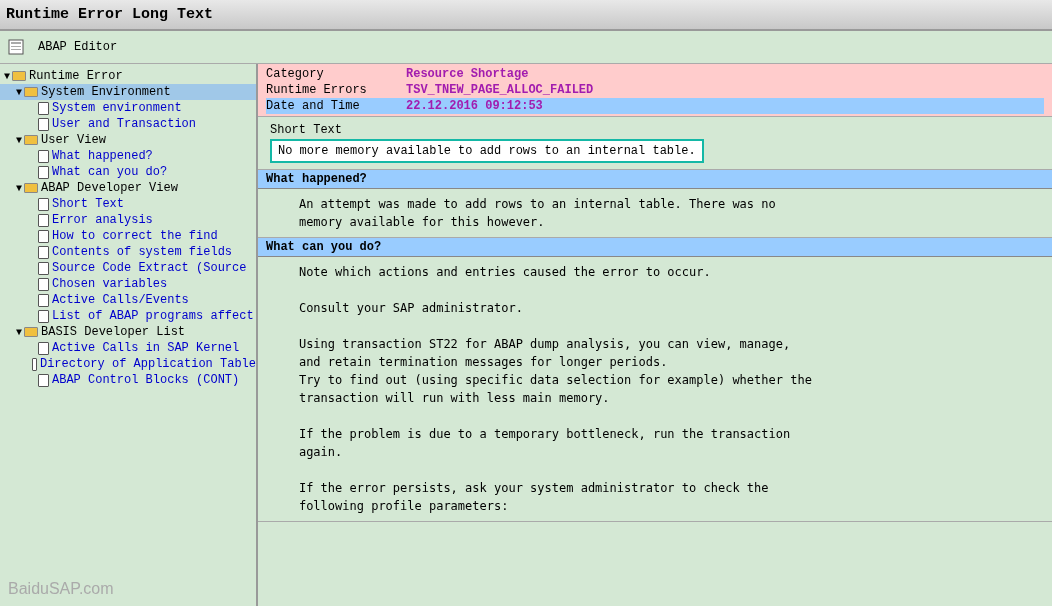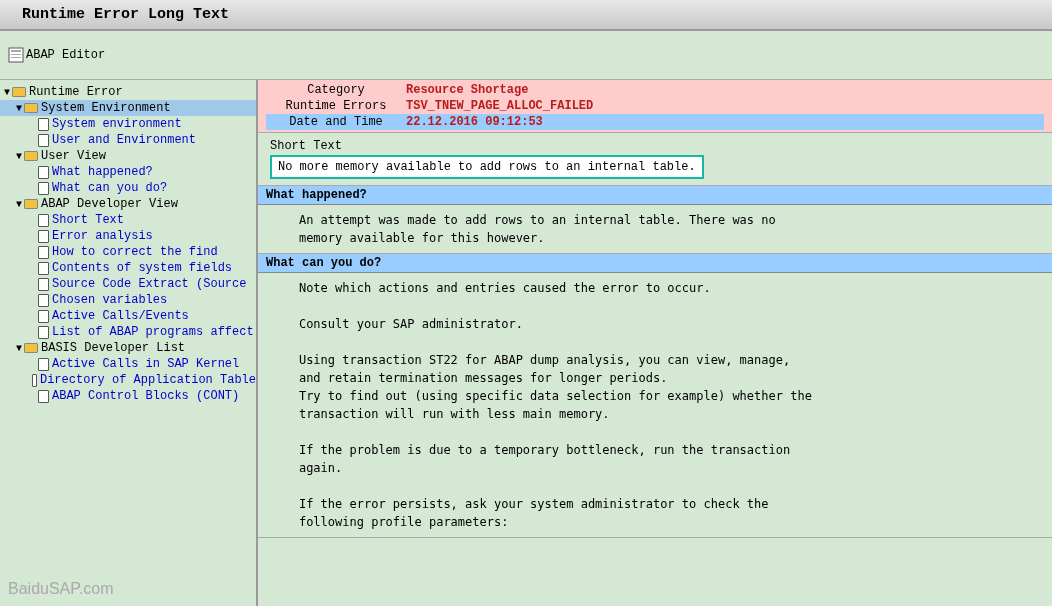--- a/index.html
+++ b/index.html
@@ -8,33 +8,33 @@
       font-size: 12px;
       background: #d4e8d4;
       width: 1052px;
       height: 606px;
       overflow: hidden;
     }
     
     .title-bar {
       background: linear-gradient(to bottom, #e8e8e8, #c8c8c8);
       border-bottom: 2px solid #999;
-      padding: 6px 22px;
+      padding: 6px 6px;
       font-size: 15px;
       font-weight: bold;
       color: #000;
     }
     
     .toolbar {
       background: #d4e8d4;
       border-bottom: 1px solid #aaa;
-      padding: 16px 8px;
+      padding: 8px 8px;
       display: flex;
       align-items: center;
-      gap: 2px;
+      gap: 14px;
     }
     .toolbar-icon {
       width: 16px;
       height: 16px;
       display: inline-flex;
       align-items: center;
       justify-content: center;
     }
     .toolbar-label {
       font-size: 12px;
@@ -104,33 +104,32 @@
       flex: 1;
       background: #d4e8d4;
       overflow-y: auto;
       padding: 0;
     }
     
     .info-rows {
       background: #ffcccc;
       padding: 2px 8px;
       border-bottom: 1px solid #aaa;
-      text-align: center;
     }
     .info-row {
       display: flex;
       padding: 1px 0;
       font-size: 12px;
     }
     .info-key {
       width: 140px;
       color: #000;
     }
     .info-value {
-      color: #b91c1c;
+      color: #a21caf;
       font-weight: bold;
     }
     .info-row-blue {
       background: #99ccff;
     }
     
     .section-header {
       background: #99ccff;
       padding: 2px 8px;
       font-size: 12px;
@@ -213,21 +212,21 @@
         <span class="tree-text-black">System Environment</span>
       </div>
       <div class="tree-item tree-indent-2">
         <span style="width: 10px; display: inline-block;"></span>
         <span class="tree-icon-doc"></span>
         <span class="tree-text">System environment</span>
       </div>
       <div class="tree-item tree-indent-2">
         <span style="width: 10px; display: inline-block;"></span>
         <span class="tree-icon-doc"></span>
-        <span class="tree-text">User and Environment</span>
+        <span class="tree-text">User and Transaction</span>
       </div>
       <div class="tree-item tree-indent-1">
         <span class="tree-arrow">▼ </span>
         <span class="tree-icon-folder"></span>
         <span class="tree-text-black">User View</span>
       </div>
       <div class="tree-item tree-indent-2">
         <span style="width: 10px; display: inline-block;"></span>
         <span class="tree-icon-doc"></span>
         <span class="tree-text">What happened?</span>

